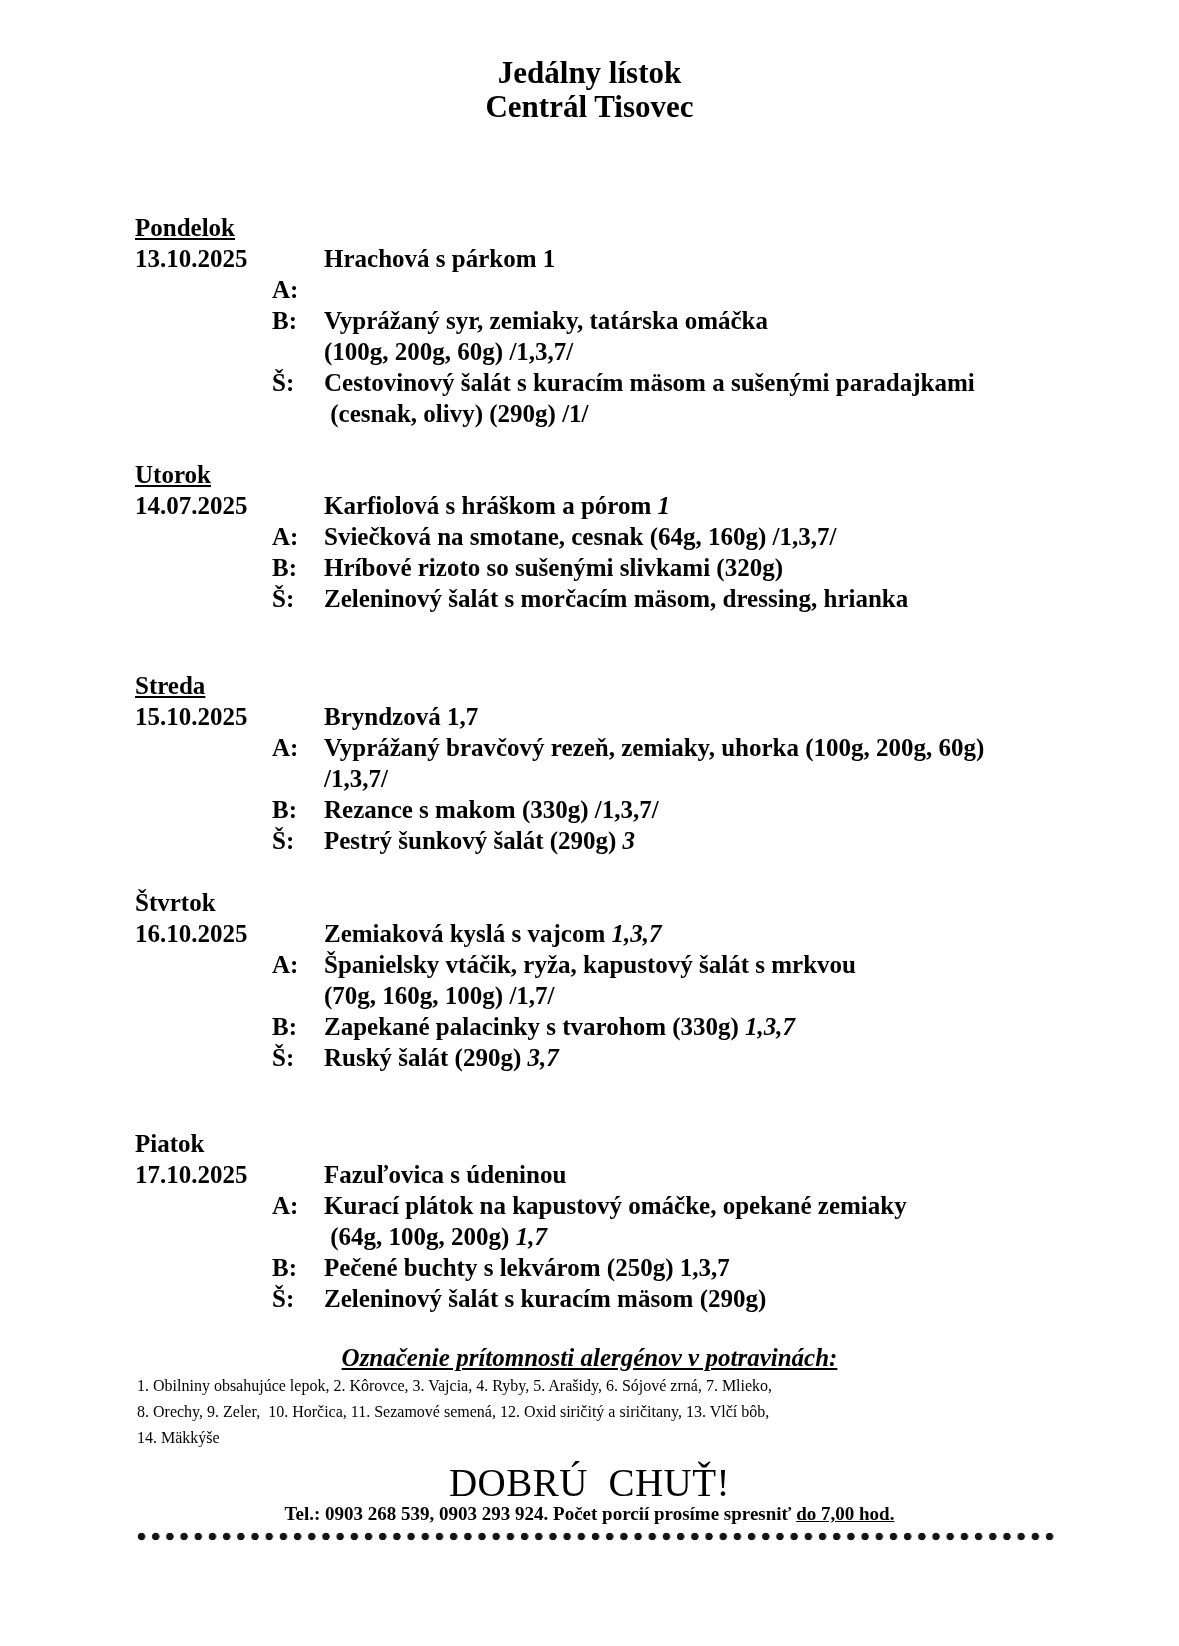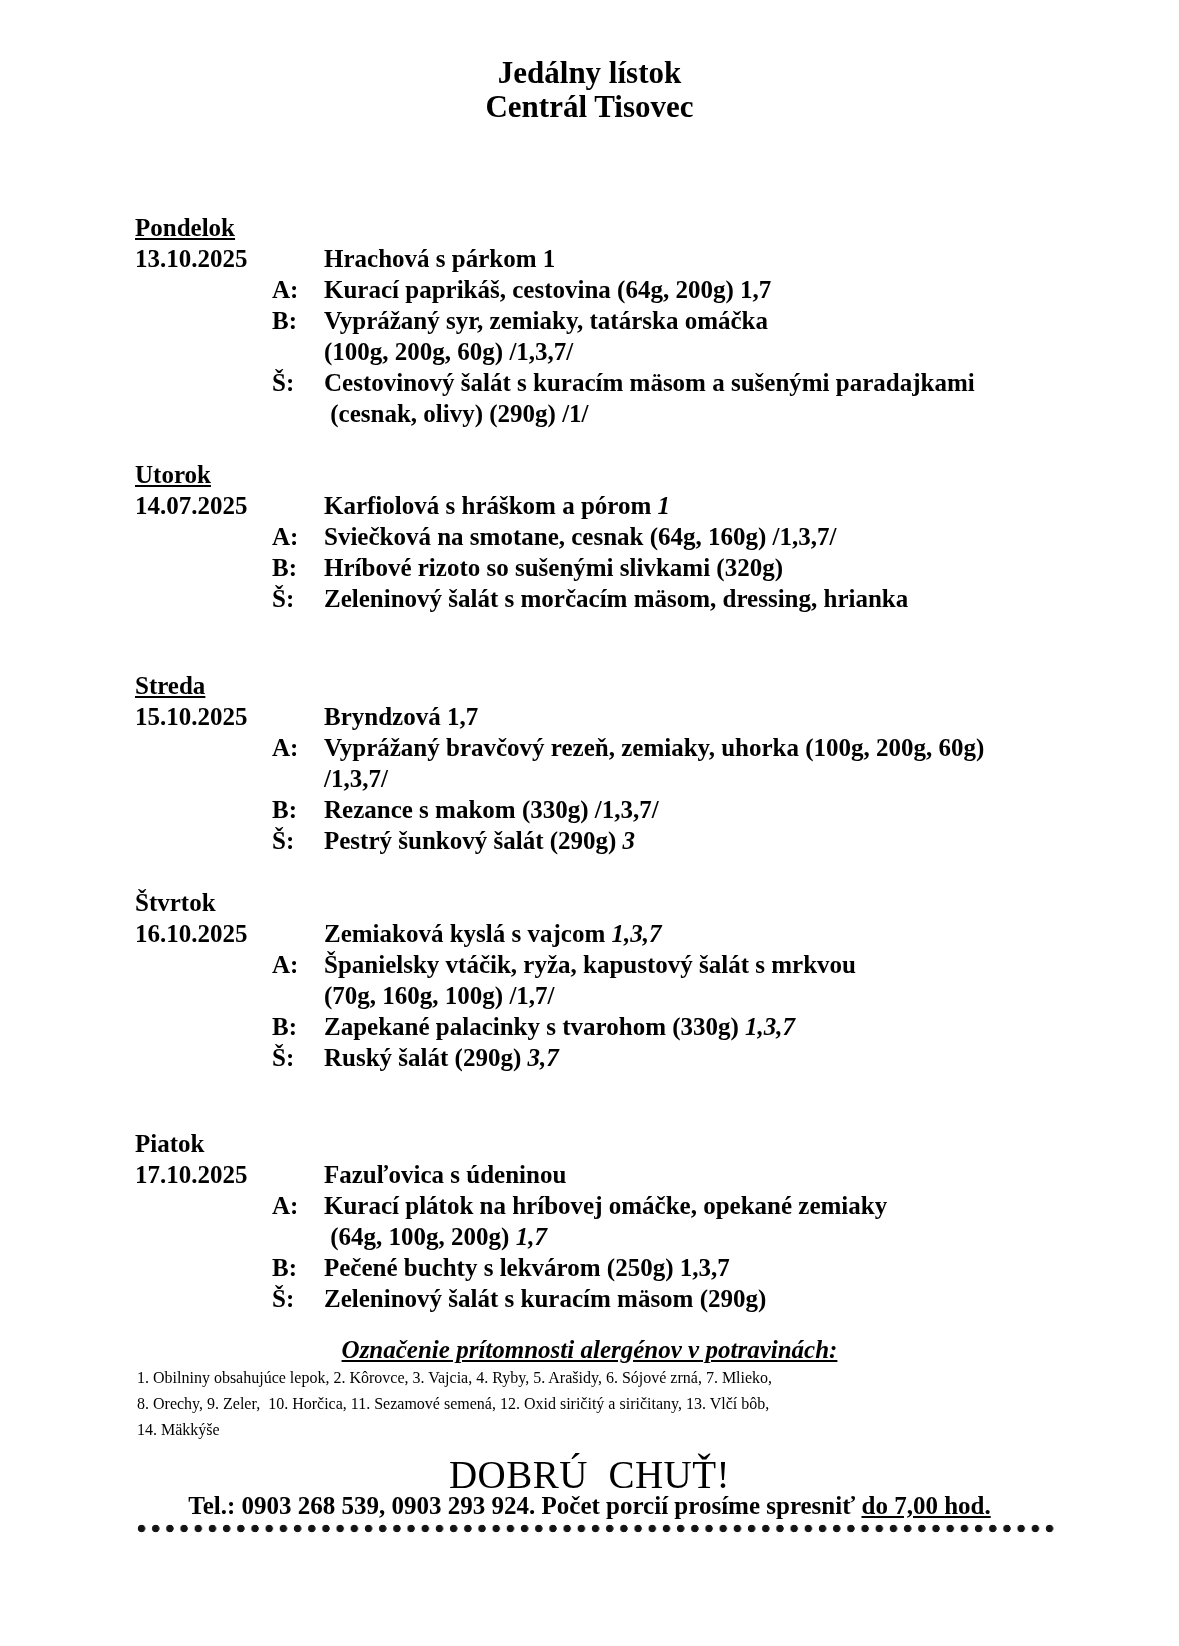--- a/index.html
+++ b/index.html
@@ -20,27 +20,27 @@
   .day.m3{margin-top:31px;}
   .day.m4{margin-top:55px;}
   .day-name{display:inline-block;}
   .day-name.u{text-decoration:underline;}
   .row{display:flex;align-items:baseline;}
   .c-date{width:137px;flex:none;}
   .c-label{width:52px;flex:none;}
   .c-text{flex:1;white-space:pre-wrap;}
   .it{font-style:italic;}
 
-  .allergens{margin-top:20px;font-family:Liberation Serif, serif;}
+  .allergens{margin-top:28px;font-family:Liberation Serif, serif;}
   .allergens-heading{text-align:center;font-size:25px;line-height:31px;font-weight:bold;font-style:italic;text-decoration:underline;}
   .allergens-body{padding-left:137px;padding-right:40px;font-size:16px;line-height:26px;}
   .allergens-line{white-space:pre-wrap;}
 
   .bon-appetit{margin-top:16px;text-align:center;font-size:39px;line-height:32px;letter-spacing:0.5px;white-space:pre;}
-  .tel-line{text-align:center;font-size:25px;font-weight:bold;line-height:30px;white-space:pre;}
+  .tel-line{text-align:center;font-size:19px;font-weight:bold;line-height:30px;white-space:pre;}
   .tel-line .u{text-decoration:underline;}
 
   .dotted-line{
     margin-top:2px;margin-left:137px;width:921px;height:11px;
     background-image:radial-gradient(circle at 4.5px 5.5px,#141414 3.4px,rgba(0,0,0,0) 4.1px);
     background-size:14.2px 11px;background-repeat:repeat-x;
   }
 </style>
 </head>
 <body>
@@ -53,21 +53,20 @@
   </header>
 
   <main class="menu" id="days">
       <section class="day m0"><div class="day-name u">Pondelok</div><div class="row">
           <div class="c-date">13.10.2025</div>
           <div class="c-label"></div>
           <div class="c-text"><span>Hrachová s párkom 1</span></div>
         </div><div class="row">
           <div class="c-date"></div>
           <div class="c-label">A:</div>
-          <div class="c-text"><span>Kurací paprikáš, cestovina (64g, 200g) 1,7</span></div>
         </div><div class="row">
           <div class="c-date"></div>
           <div class="c-label">B:</div>
           <div class="c-text"><span>Vyprážaný syr, zemiaky, tatárska omáčka</span></div>
         </div><div class="row">
           <div class="c-date"></div>
           <div class="c-label"></div>
           <div class="c-text"><span>(100g, 200g, 60g) /1,3,7/</span></div>
         </div><div class="row">
           <div class="c-date"></div>
@@ -137,21 +136,21 @@
           <div class="c-label">Š:</div>
           <div class="c-text"><span>Ruský šalát (290g) </span><span class="it">3,7</span></div>
         </div></section>
       <section class="day m4"><div class="day-name">Piatok</div><div class="row">
           <div class="c-date">17.10.2025</div>
           <div class="c-label"></div>
           <div class="c-text"><span>Fazuľovica s údeninou</span></div>
         </div><div class="row">
           <div class="c-date"></div>
           <div class="c-label">A:</div>
-          <div class="c-text"><span>Kurací plátok na hríbovej omáčke, opekané zemiaky</span></div>
+          <div class="c-text"><span>Kurací plátok na kapustový omáčke, opekané zemiaky</span></div>
         </div><div class="row">
           <div class="c-date"></div>
           <div class="c-label"></div>
           <div class="c-text"><span> (64g, 100g, 200g) </span><span class="it">1,7</span></div>
         </div><div class="row">
           <div class="c-date"></div>
           <div class="c-label">B:</div>
           <div class="c-text"><span>Pečené buchty s lekvárom (250g) 1,3,7</span></div>
         </div><div class="row">
           <div class="c-date"></div>

